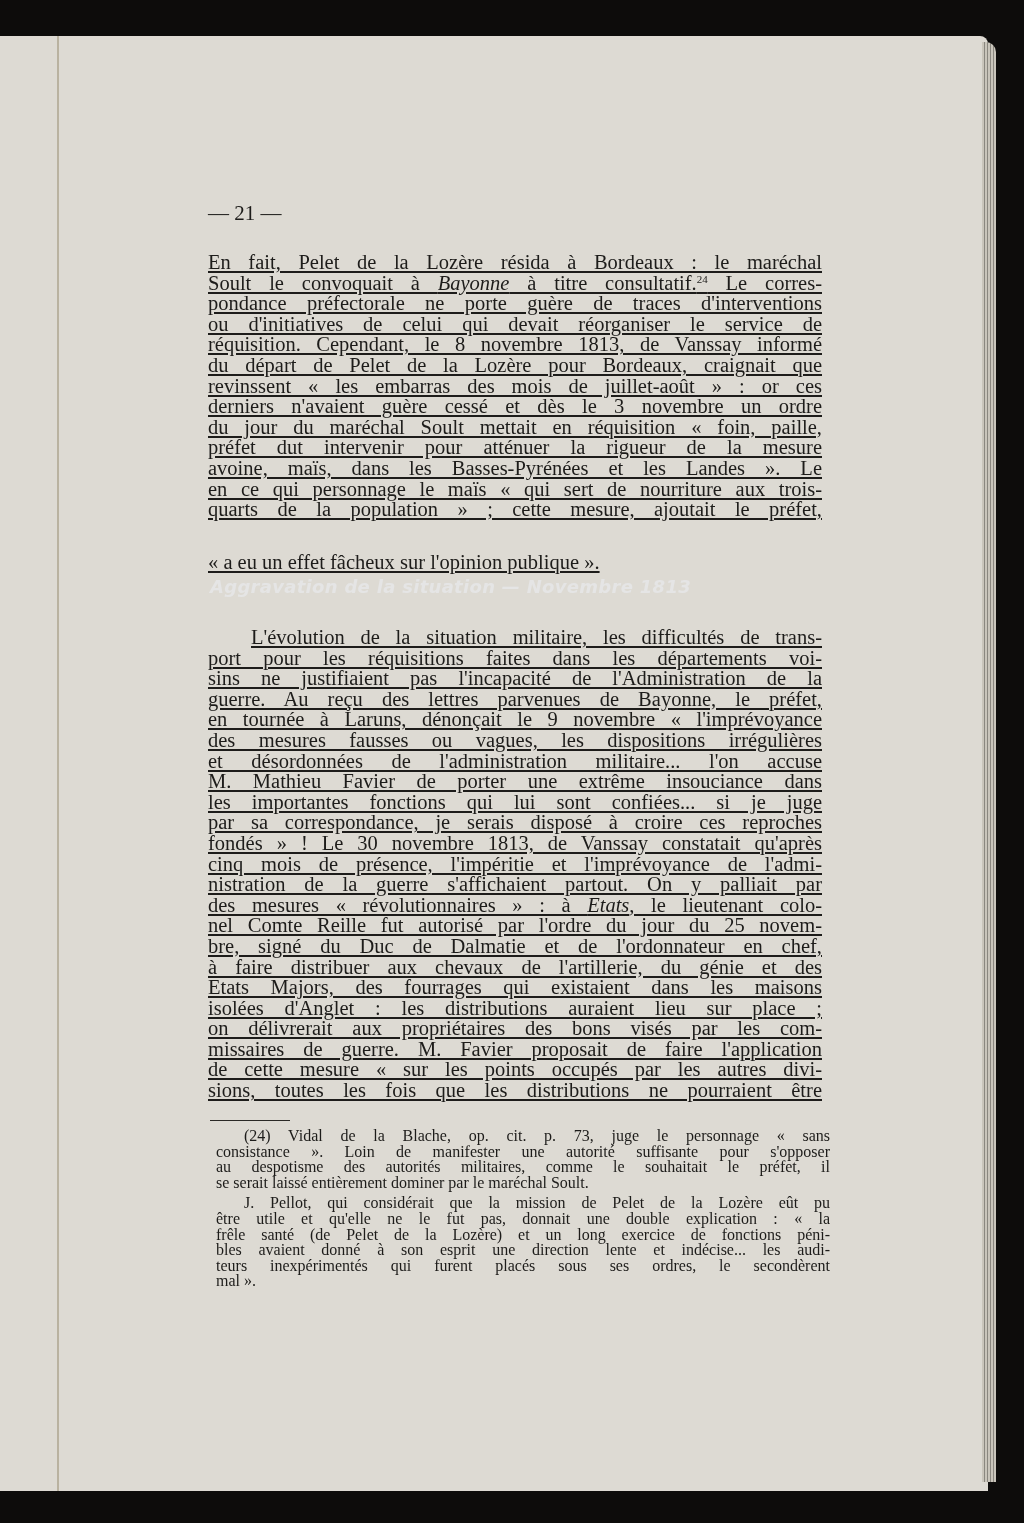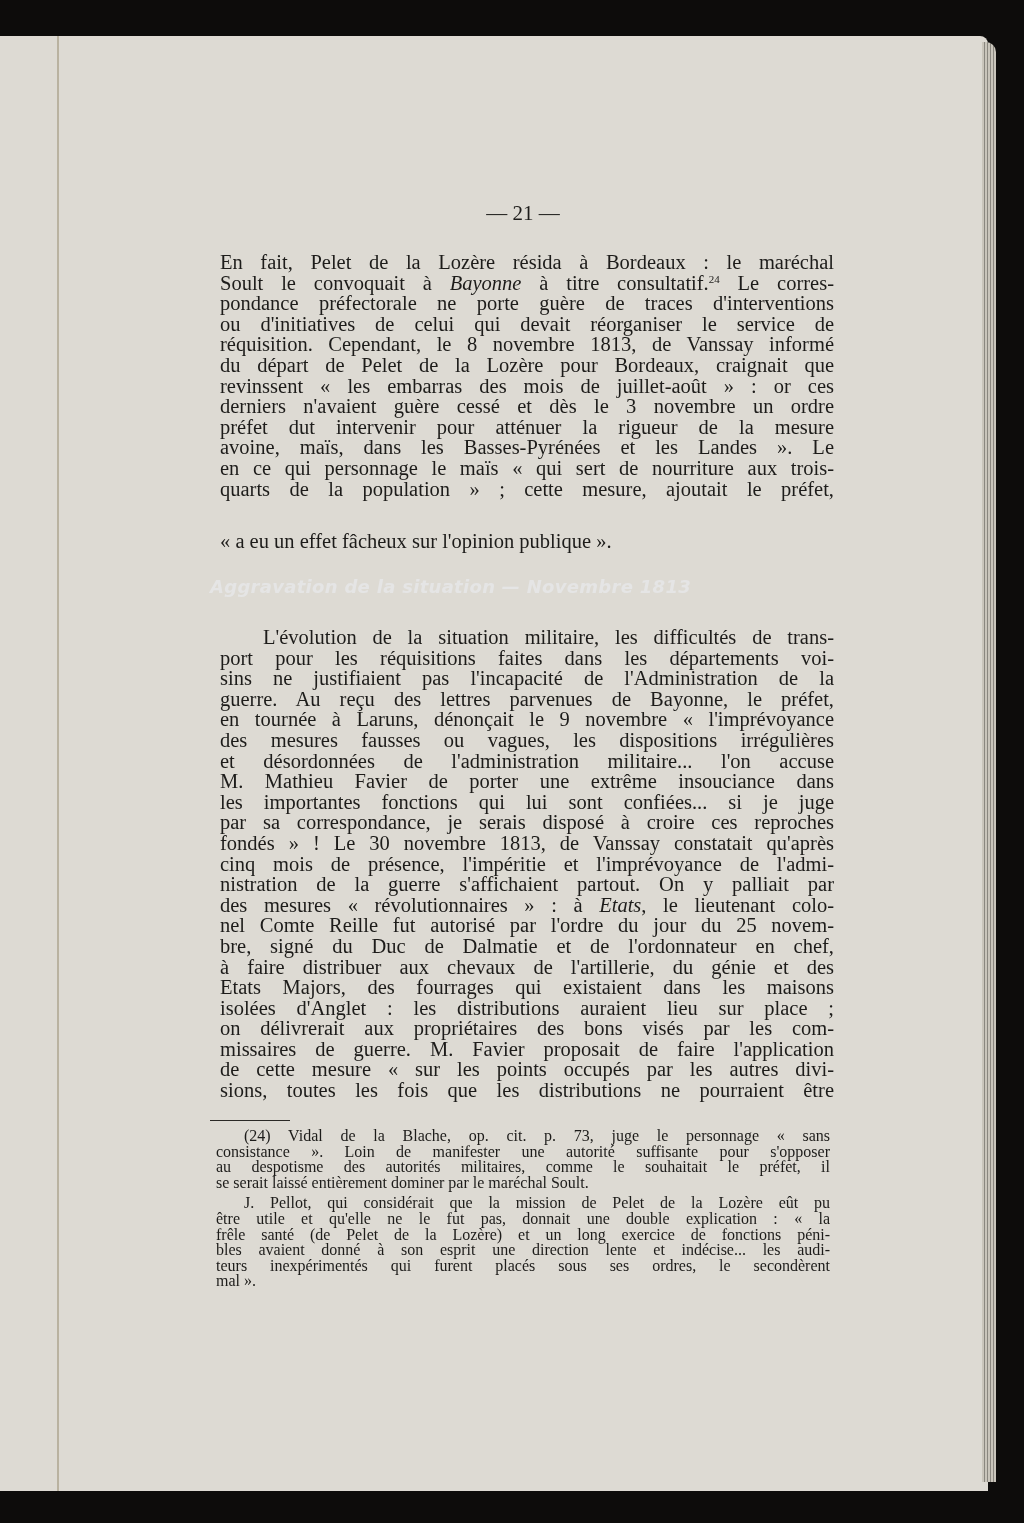--- a/index.html
+++ b/index.html
@@ -24,27 +24,27 @@
   .left-leaf {
     position: absolute; left: 0; top: 36px; width: 57px; height: 1455px;
     background: #d8d5ce;
   }
   .content {
     position: absolute; left: 208px; top: 0; width: 614px;
     color: #1d1c1a;
     font-family: "Liberation Serif", "DejaVu Serif", serif;
   }
   .page-number {
-    position: absolute; top: 201px; left: 0; width: 630px; text-align: center;
+    position: absolute; top: 201px; left: 0; width: 630px; 
     font-size: 21px;
   }
   .para {
-    position: absolute; left: 12px; width: 614px;
+    position: absolute; left: 0; width: 614px;
     font-size: 20.5px; line-height: 20.6px;
-    text-align: justify; hyphens: manual;
+    text-align: justify; hyphens: manual; text-decoration: underline;
   }
   .para .line { display: block; text-align: justify; text-align-last: justify; white-space: nowrap; }
   .para .line.last { text-align-last: left; margin-top: 32px; }
   .para .line.indent { padding-left: 43px; }
   .p1 { top: 252px; }
   .p2 { top: 627px; }
   .heading {
     position: absolute; top: 576px; left: 2px;
     font-family: "DejaVu Sans", "Liberation Sans", sans-serif;
     font-weight: bold; font-size: 18px; letter-spacing: 0.3px;
@@ -79,20 +79,21 @@
 
   <div class="para p1">
     <span class="line">En fait, Pelet de la Lozère résida à Bordeaux : le maréchal</span>
     <span class="line"><span>Soult le convoquait à </span><em>Bayonne</em><span> à titre consultatif.</span><sup>24</sup><span> Le corres-</span></span>
     <span class="line">pondance préfectorale ne porte guère de traces d'interventions</span>
     <span class="line">ou d'initiatives de celui qui devait réorganiser le service de</span>
     <span class="line">réquisition. Cependant, le 8 novembre 1813, de Vanssay informé</span>
     <span class="line">du départ de Pelet de la Lozère pour Bordeaux, craignait que</span>
     <span class="line">revinssent « les embarras des mois de juillet-août » : or ces</span>
     <span class="line">derniers n'avaient guère cessé et dès le 3 novembre un ordre</span>
+    <span class="line">du jour du maréchal Soult mettait en réquisition « foin, paille,</span>
     <span class="line">préfet dut intervenir pour atténuer la rigueur de la mesure</span>
     <span class="line">avoine, maïs, dans les Basses-Pyrénées et les Landes ». Le</span>
     <span class="line">en ce qui personnage le maïs « qui sert de nourriture aux trois-</span>
     <span class="line">quarts de la population » ; cette mesure, ajoutait le préfet,</span>
     <span class="line last">« a eu un effet fâcheux sur l'opinion publique ».</span>
   </div>
 
   <div class="heading">Aggravation de la situation — Novembre 1813</div>
 
   <div class="para p2">

